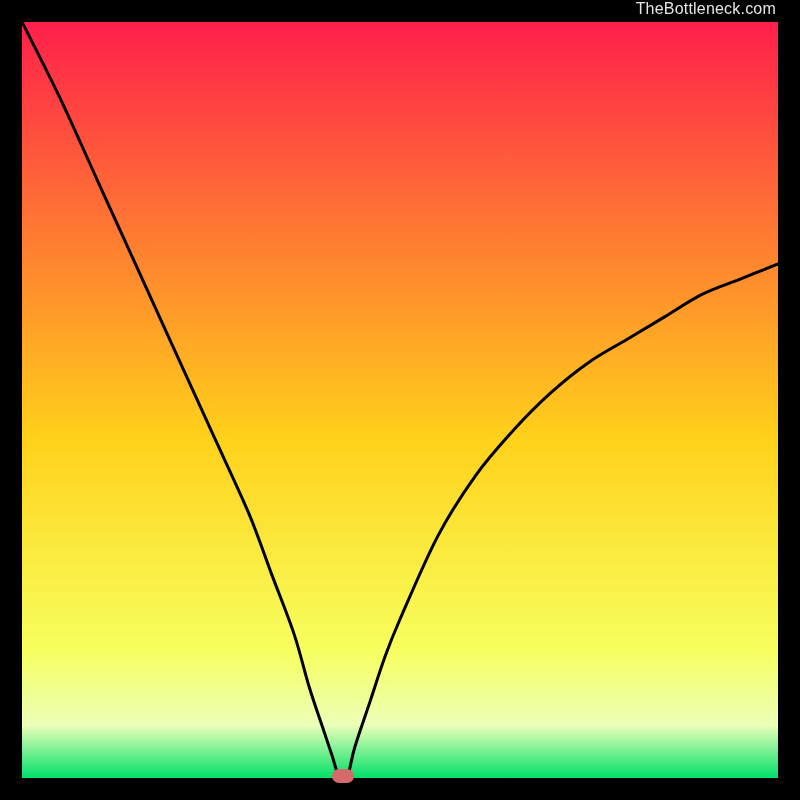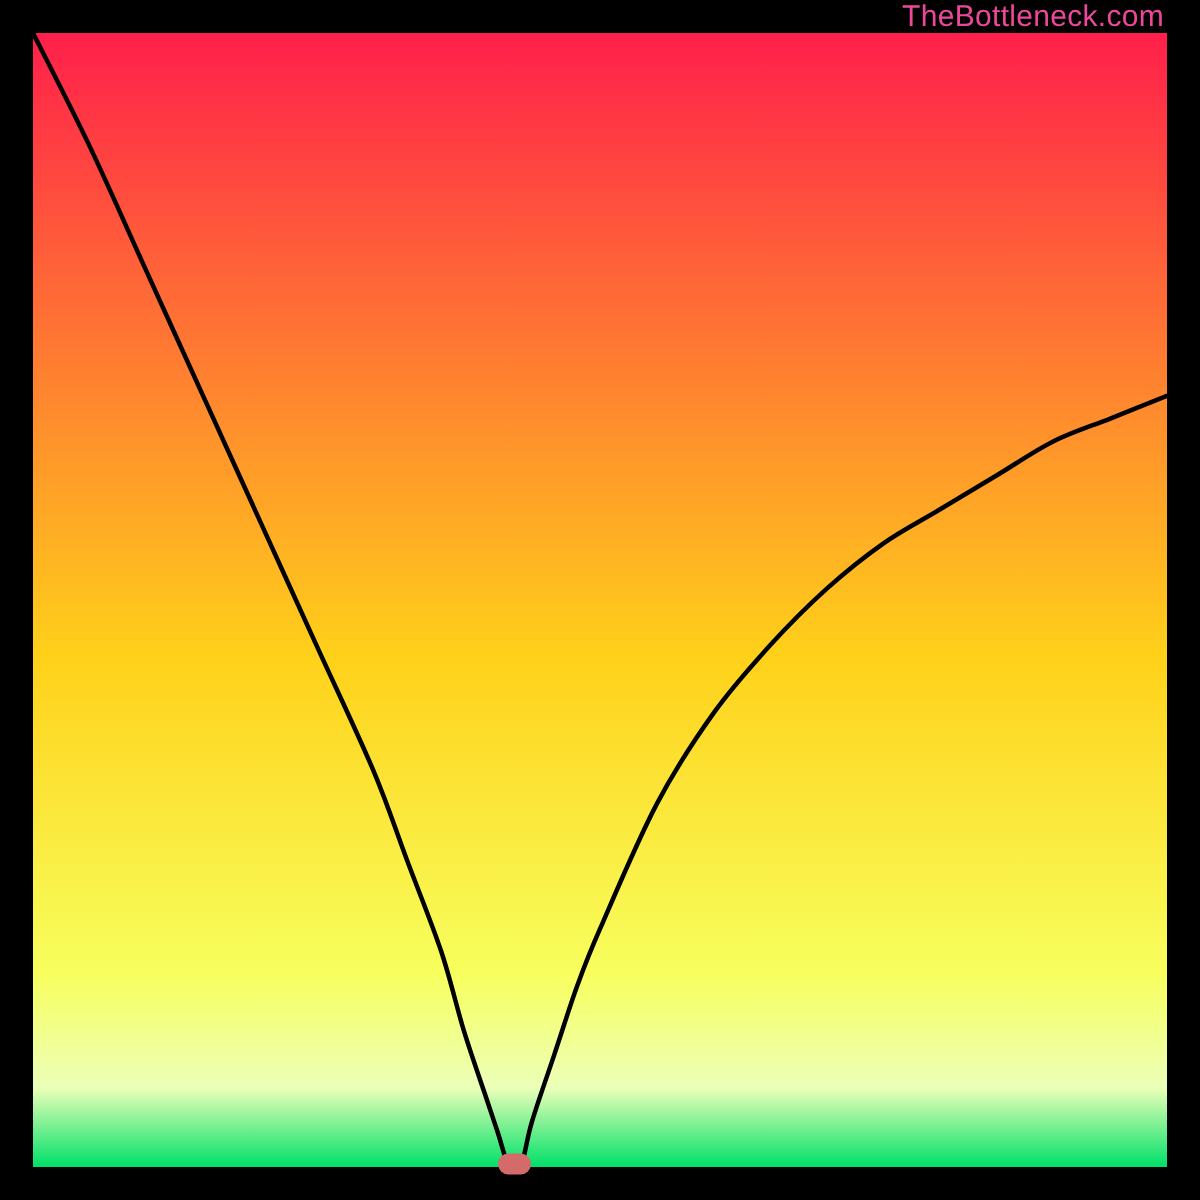--- a/index.html
+++ b/index.html
@@ -23,22 +23,22 @@
     position: absolute;
     left: 0;
     top: 0;
     width: 756px;
     height: 756px;
   }
   .watermark {
     position: absolute;
     top: 0px;
     right: 24px;
-    color: #ec4899;
-    font-size: 20px;
+    color: #e5e5e5;
+    font-size: 16px;
     font-weight: 500;
     letter-spacing: 0.2px;
   }
   .marker {
     position: absolute;
     width: 22px;
     height: 14px;
     border-radius: 7px;
   }
 </style>

